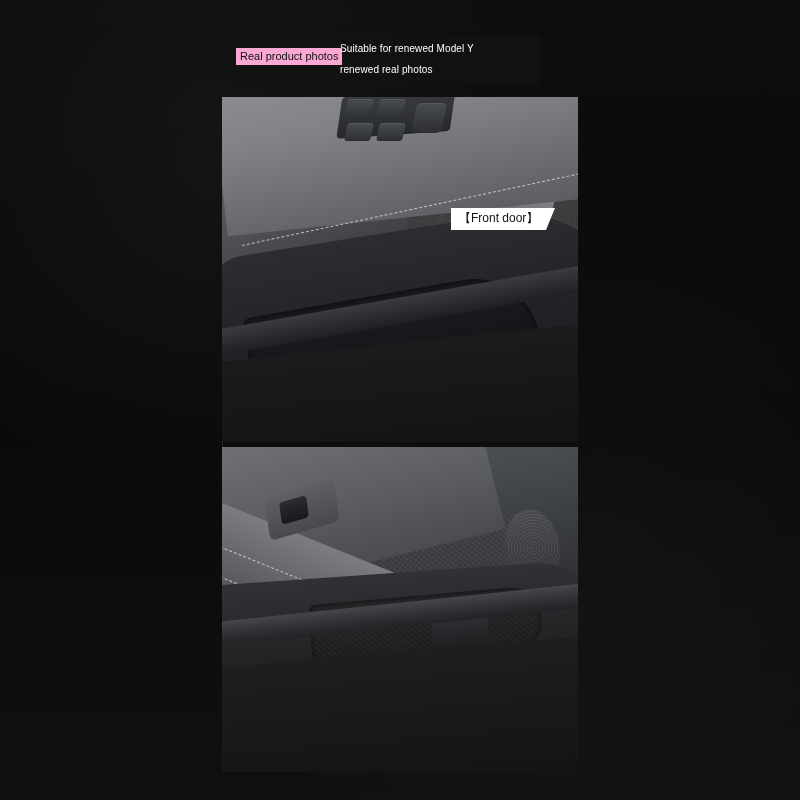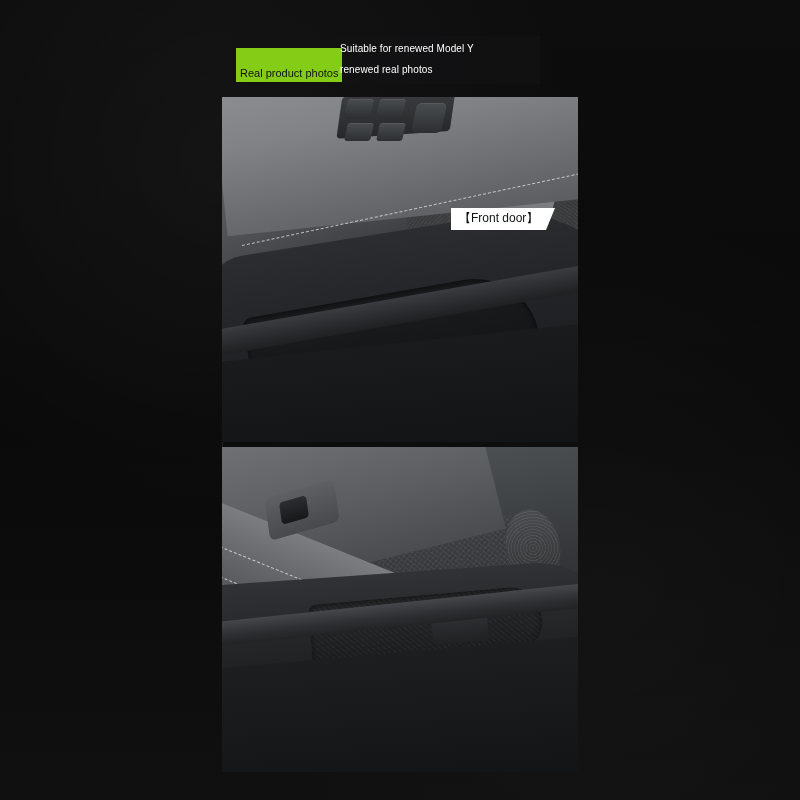--- a/index.html
+++ b/index.html
@@ -51,25 +51,25 @@
     width: 308px;
     height: 48px;
     background: rgba(18,18,19,0.82);
     display: flex;
     align-items: flex-start;
   }
   .tag-real {
     position: absolute;
     left: 236px;
     top: 48px;
-    background: #84cc16;
+    background: #f9a8d4;
     color: #111;
     font-size: 11px;
     line-height: 14px;
-    padding: 18px 4px 2px 4px;
+    padding: 1px 4px 2px 4px;
     letter-spacing: 0px;
     white-space: nowrap;
   }
   .caption-text {
     position: absolute;
     left: 340px;
     top: 38px;
     width: 210px;
     color: #ffffff;
     font-size: 10px;

